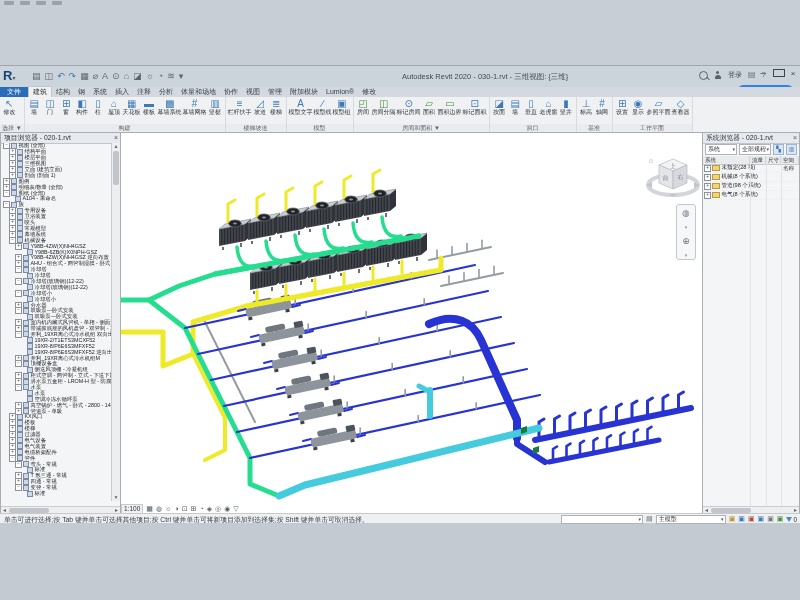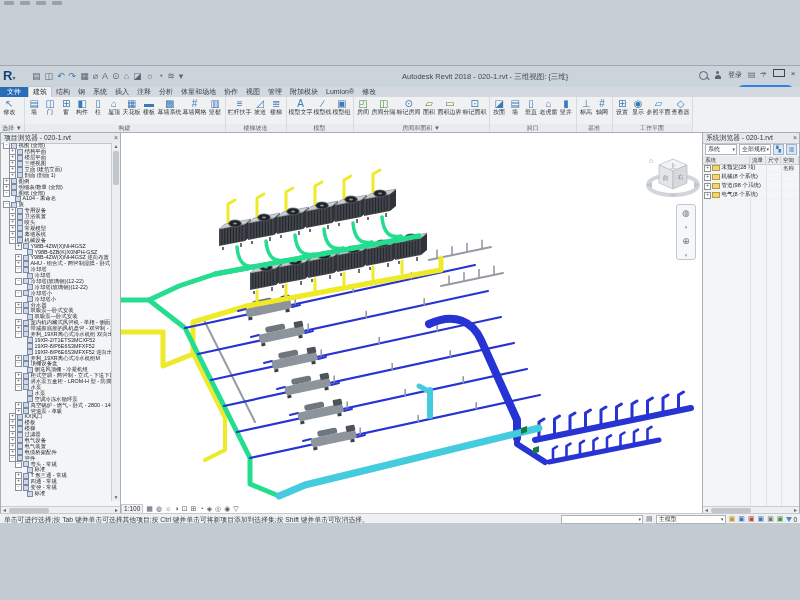--- a/index.html
+++ b/index.html
@@ -127,21 +127,21 @@
         <span>⌀</span>
         <span>A</span>
         <span>⊙</span>
         <span>⌂</span>
         <span>◪</span>
         <span>☼</span>
         <span>◔</span>
         <span>≋</span>
         <span>▾</span>
       </div>
-    <div class="abs" id="win-title">Autodesk Revit 2018 - 020-1.rvt - 三维视图: {三维}</div>
+    <div class="abs" id="win-title">Autodesk Revit 2020 - 030-1.rvt - 三维视图: {三维}</div>
     <div class="abs" id="title-right">
       <span class="mag"></span>
       <span class="person"></span>
       <span id="signin-label">登录</span>
       <span class="tb-ic">▤</span>
       <span class="tb-ic">?</span>
     </div>
     <div class="abs" id="win-controls">
       <span>─</span>
       <span><span class="restore"></span></span>

